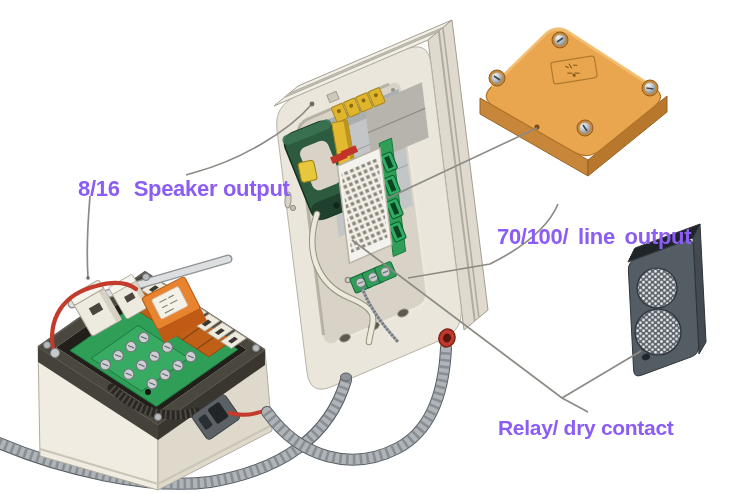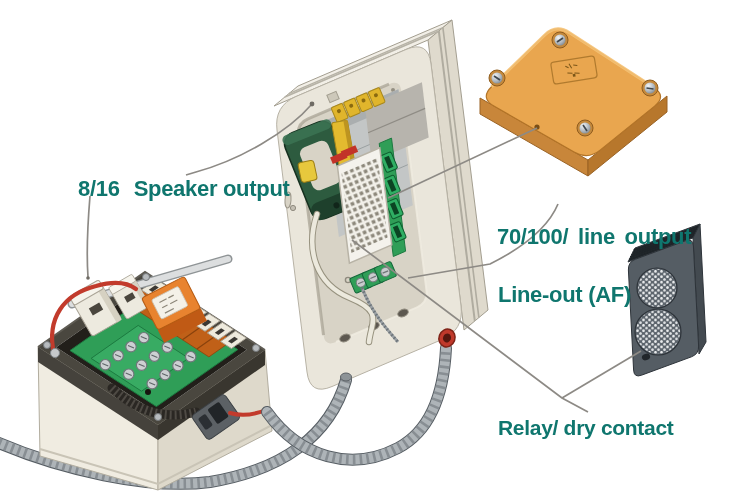--- a/index.html
+++ b/index.html
@@ -1,20 +1,20 @@
 <!DOCTYPE html>
 <html><head>
 <meta charset="utf-8">
 <style>
   html,body{margin:0;padding:0;background:#fff;}
   .fig{position:relative;width:740px;height:493px;background:#fff;overflow:hidden;
        font-family:"Liberation Sans",sans-serif;}
   .fig svg{position:absolute;left:0;top:0;}
   .lbl{position:absolute;font-weight:700;font-size:22px;line-height:1;
-       color:#0f766e;letter-spacing:-0.3px;white-space:nowrap;}
+       color:#8b5cf6;letter-spacing:-0.3px;white-space:nowrap;}
   .lbl .gap{display:inline-block;width:14px;}
   .lbl.ws{word-spacing:4px;margin-top:48px;}
   .lbl.sm{font-size:21px;}
 </style>
 </head>
 <body>
 
 <div class="fig">
 <svg width="740" height="493" viewBox="0 0 740 493">
   <defs>
@@ -330,15 +330,14 @@
     <path d="M558,204 C548,228 522,248 490,264 L408,278"></path>
     <path d="M352,240 L562,398 L588,412"></path>
     <path d="M641,351 L562,398"></path>
     <circle cx="312" cy="104" r="2.4" fill="#6f6b64" stroke="none"></circle>
     <circle cx="88" cy="278" r="1.8" fill="#6f6b64" stroke="none"></circle>
   </g>
 </svg>
 
 <div class="lbl" style="left:78px;top:178px;"><span>8/16</span><span class="gap"></span><span>Speaker output</span></div>
 <div class="lbl ws" style="left:497px;top:178px;">70/100/ line output</div>
-<div class="lbl" style="left:498px;top:284px;">Line-out (AF)</div>
 <div class="lbl sm" style="left:498px;top:417px;">Relay/ dry contact</div>
 </div>
 
 </body></html>

